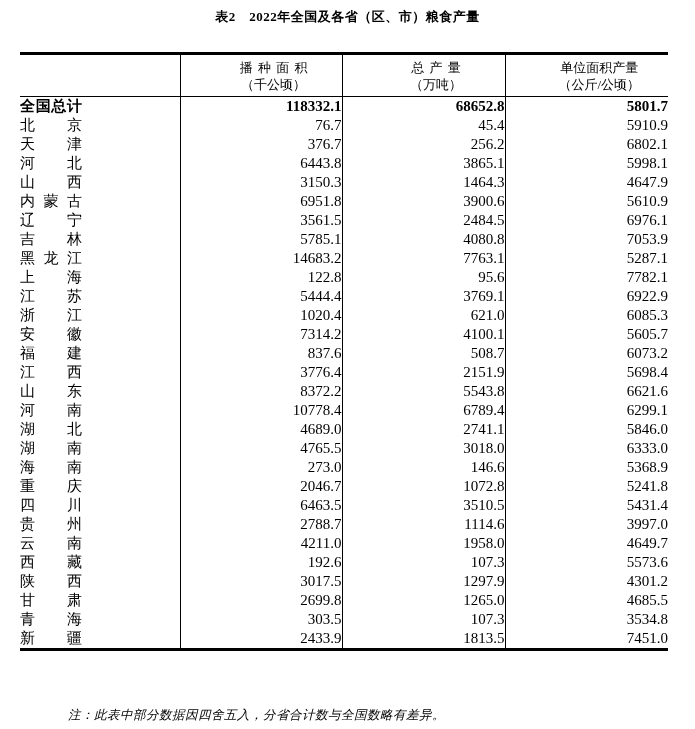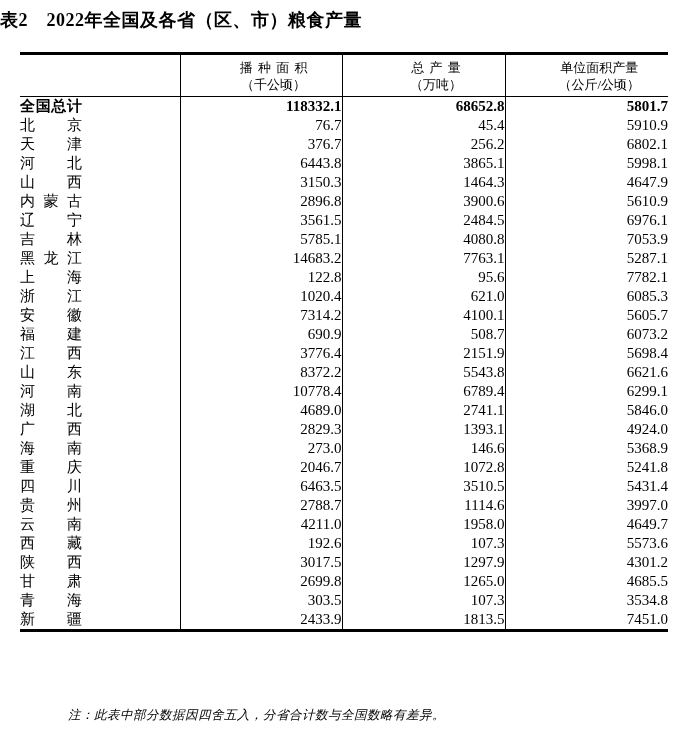--- a/index.html
+++ b/index.html
@@ -12,21 +12,22 @@
     height: 729px;
     position: relative;
     font-family: "Liberation Serif", "DejaVu Serif", serif;
     color: #000000;
   }
   .title {
     position: absolute;
     top: 8px;
     left: 0;
     width: 695px;
-    font-size: 18px;
+    text-align: center;
+    font-size: 13px;
     font-weight: bold;
     letter-spacing: 0.5px;
     white-space: pre;
   }
   table.grain {
     position: absolute;
     top: 52px;
     left: 20px;
     width: 648px;
     border-collapse: collapse;
@@ -155,21 +156,21 @@
       <span class="prov">山西</span>
     </td>
     <td class="num">3150.3</td>
     <td class="num">1464.3</td>
     <td class="num">4647.9</td>
   </tr>
       <tr>
     <td class="name-cell">
       <span class="prov">内蒙古</span>
     </td>
-    <td class="num">2896.8</td>
+    <td class="num">6951.8</td>
     <td class="num">3900.6</td>
     <td class="num">5610.9</td>
   </tr>
       <tr>
     <td class="name-cell">
       <span class="prov">辽宁</span>
     </td>
     <td class="num">3561.5</td>
     <td class="num">2484.5</td>
     <td class="num">6976.1</td>
@@ -193,39 +194,47 @@
       <tr>
     <td class="name-cell">
       <span class="prov">上海</span>
     </td>
     <td class="num">122.8</td>
     <td class="num">95.6</td>
     <td class="num">7782.1</td>
   </tr>
       <tr>
     <td class="name-cell">
+      <span class="prov">江苏</span>
+    </td>
+    <td class="num">5444.4</td>
+    <td class="num">3769.1</td>
+    <td class="num">6922.9</td>
+  </tr>
+      <tr>
+    <td class="name-cell">
       <span class="prov">浙江</span>
     </td>
     <td class="num">1020.4</td>
     <td class="num">621.0</td>
     <td class="num">6085.3</td>
   </tr>
       <tr>
     <td class="name-cell">
       <span class="prov">安徽</span>
     </td>
     <td class="num">7314.2</td>
     <td class="num">4100.1</td>
     <td class="num">5605.7</td>
   </tr>
       <tr>
     <td class="name-cell">
       <span class="prov">福建</span>
     </td>
-    <td class="num">690.9</td>
+    <td class="num">837.6</td>
     <td class="num">508.7</td>
     <td class="num">6073.2</td>
   </tr>
       <tr>
     <td class="name-cell">
       <span class="prov">江西</span>
     </td>
     <td class="num">3776.4</td>
     <td class="num">2151.9</td>
     <td class="num">5698.4</td>
@@ -249,25 +258,25 @@
       <tr>
     <td class="name-cell">
       <span class="prov">湖北</span>
     </td>
     <td class="num">4689.0</td>
     <td class="num">2741.1</td>
     <td class="num">5846.0</td>
   </tr>
       <tr>
     <td class="name-cell">
-      <span class="prov">广西</span>
-    </td>
-    <td class="num">2829.3</td>
-    <td class="num">1393.1</td>
-    <td class="num">4924.0</td>
+      <span class="prov">湖南</span>
+    </td>
+    <td class="num">4765.5</td>
+    <td class="num">3018.0</td>
+    <td class="num">6333.0</td>
   </tr>
       <tr>
     <td class="name-cell">
       <span class="prov">海南</span>
     </td>
     <td class="num">273.0</td>
     <td class="num">146.6</td>
     <td class="num">5368.9</td>
   </tr>
       <tr>

